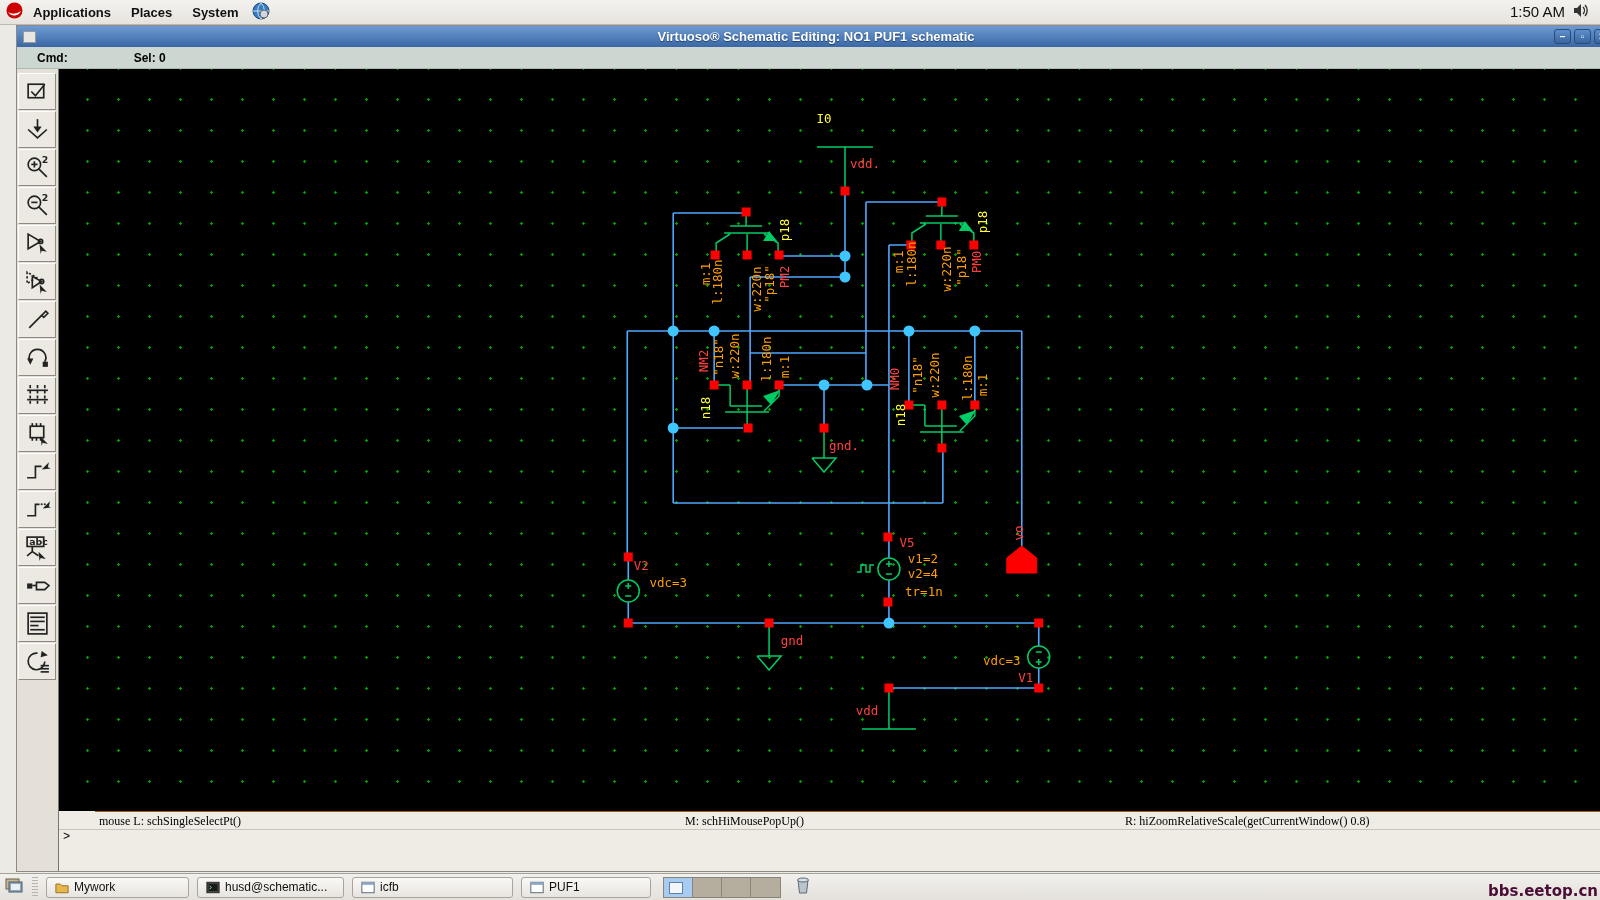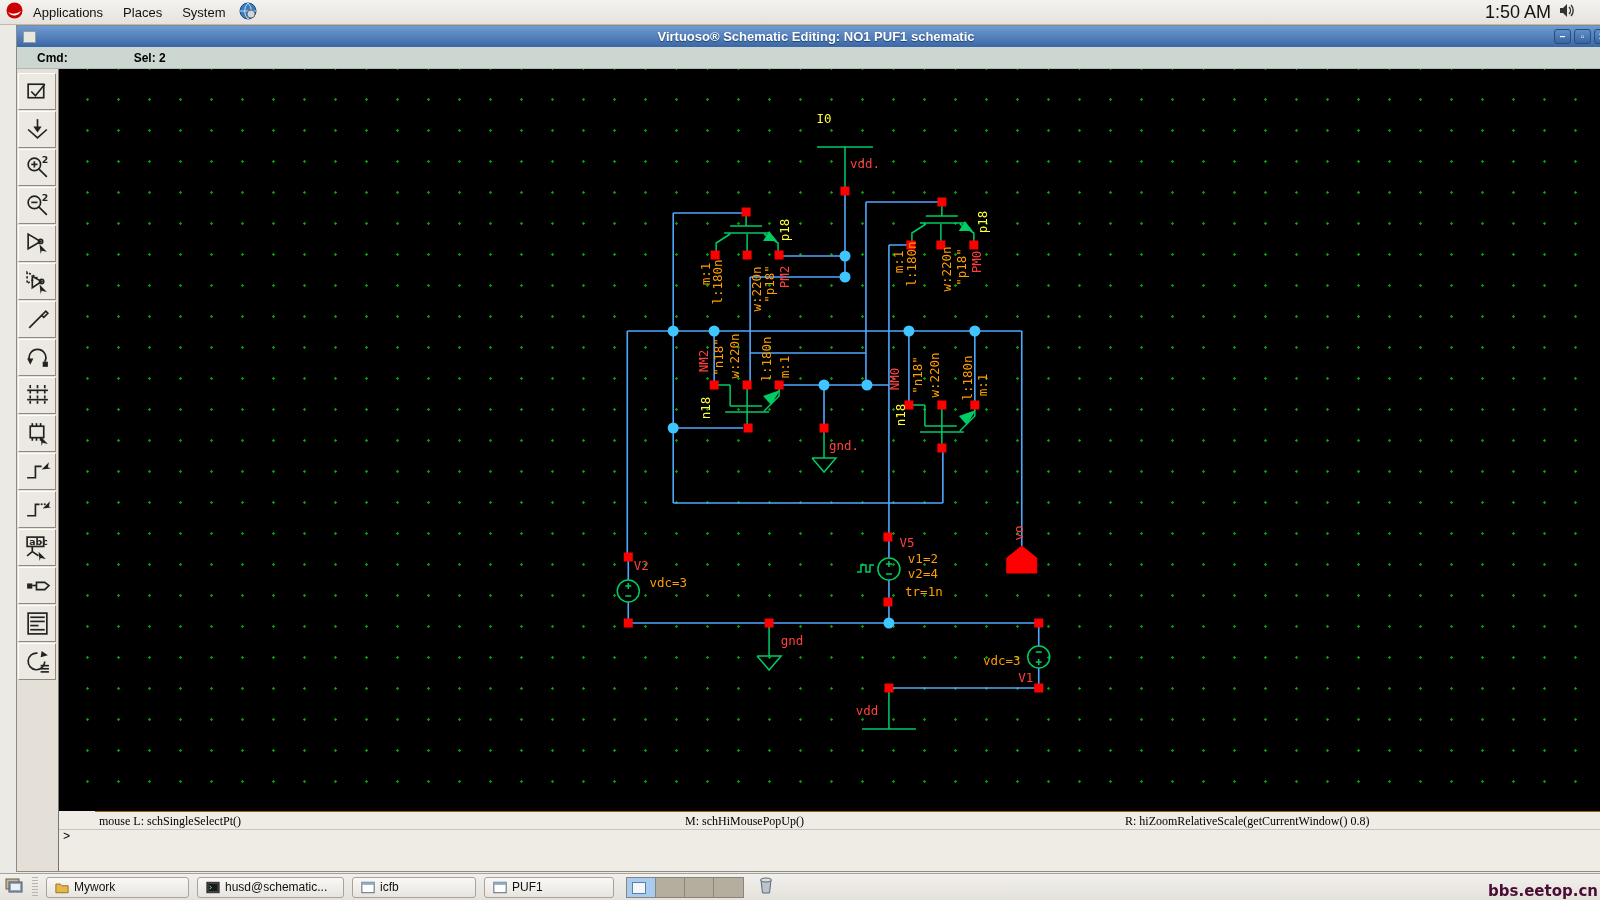--- a/index.html
+++ b/index.html
@@ -3,22 +3,22 @@
 <meta charset="utf-8">
 <style>
   * { margin:0; padding:0; box-sizing:border-box; }
   html,body { width:1600px; height:900px; overflow:hidden; background:#ECEAE5;
               font-family:"Liberation Sans", sans-serif; }
 
   
   #panel-top { position:absolute; top:0; left:0; width:1600px; height:25px;
     background:linear-gradient(#F4F2EF,#E6E3DE); border-bottom:1px solid #BDB9B2;
     display:flex; align-items:center; font-size:13px; color:#111; }
-  .panel-menu { padding:0 10px; height:100%; display:flex; align-items:center; gap:6px; cursor:default; }
-  #panel-right { margin-left:auto; display:flex; align-items:flex-start; gap:8px; padding-right:24px; font-size:18px; }
+  .panel-menu { padding:0 10px; height:100%; display:flex; align-items:center; gap:6px; cursor:default;font-weight:bold; }
+  #panel-right { margin-left:auto; display:flex; align-items:flex-start; gap:8px; padding-right:10px; font-size:15px; }
 
   
   #vwindow { position:absolute; top:25px; left:16px; width:1600px; height:847px;
     border:1px solid #8E8A82; background:#EFECE5; display:flex; flex-direction:column; }
   #titlebar { height:21px; background:linear-gradient(#6F9BD3,#3A67A5); display:flex;
     align-items:center; color:#fff; font-weight:bold; font-size:13px; position:relative; }
   #title-text { position:absolute; left:0; right:0; text-align:center; text-shadow:0 1px 1px #1c3d66; }
   #title-icon { width:13px; height:12px; background:#E8E6E0; border:1px solid #9a9a9a; margin-left:6px; z-index:2; }
   #title-buttons { margin-left:auto; display:flex; gap:3px; padding-right:4px; z-index:2; }
   .tbtn { width:17px; height:15px; border-radius:3px; background:linear-gradient(#5E8FCC,#39659F);
@@ -116,21 +116,21 @@
     <span id="title-text">Virtuoso® Schematic Editing: NO1 PUF1 schematic</span>
     <span id="title-buttons">
       <span class="tbtn">–</span>
       <span class="tbtn">▫</span>
       <span class="tbtn">✕</span>
     </span>
   </div>
 
   <div id="cmdbar">
     <span id="cmd-label">Cmd:</span>
-    <span id="sel-label">Sel: 2</span>
+    <span id="sel-label">Sel: 0</span>
     <span id="cmd-count">3</span>
   </div>
 
 
   <div id="wbody">
     <div id="toolbar">
       <div class="tool">
           <svg viewBox="0 0 26 26">
             <rect x="4" y="6" width="15" height="13"></rect>
             <polyline points="7,13 11,17 20,6" stroke-width="2.2"></polyline>
@@ -401,21 +401,21 @@
     <span>Mywork</span>
   </div>
   <div class="taskbtn" style="width:147px">
     <svg viewBox="0 0 16 14">
         <rect x="1" y="1" width="14" height="12" fill="#444" stroke="#222"></rect>
         <rect x="3" y="3" width="10" height="8" fill="#1a1a1a"></rect>
         <path d="M4,5 l2,2 -2,2" stroke="#9f9" fill="none" stroke-width="1"></path>
       </svg>
     <span>husd@schematic...</span>
   </div>
-  <div class="taskbtn" style="width:124px">
+  <div class="taskbtn" style="width:161px">
     <svg viewBox="0 0 16 14">
         <rect x="1" y="1" width="14" height="12" fill="#fff" stroke="#456"></rect>
         <rect x="1" y="1" width="14" height="3" fill="#8FA9C8"></rect>
       </svg>
     <span>icfb</span>
   </div>
   <div class="taskbtn" style="width:130px">
     <svg viewBox="0 0 16 14">
         <rect x="1" y="1" width="14" height="12" fill="#fff" stroke="#456"></rect>
         <rect x="1" y="1" width="14" height="3" fill="#8FA9C8"></rect>

